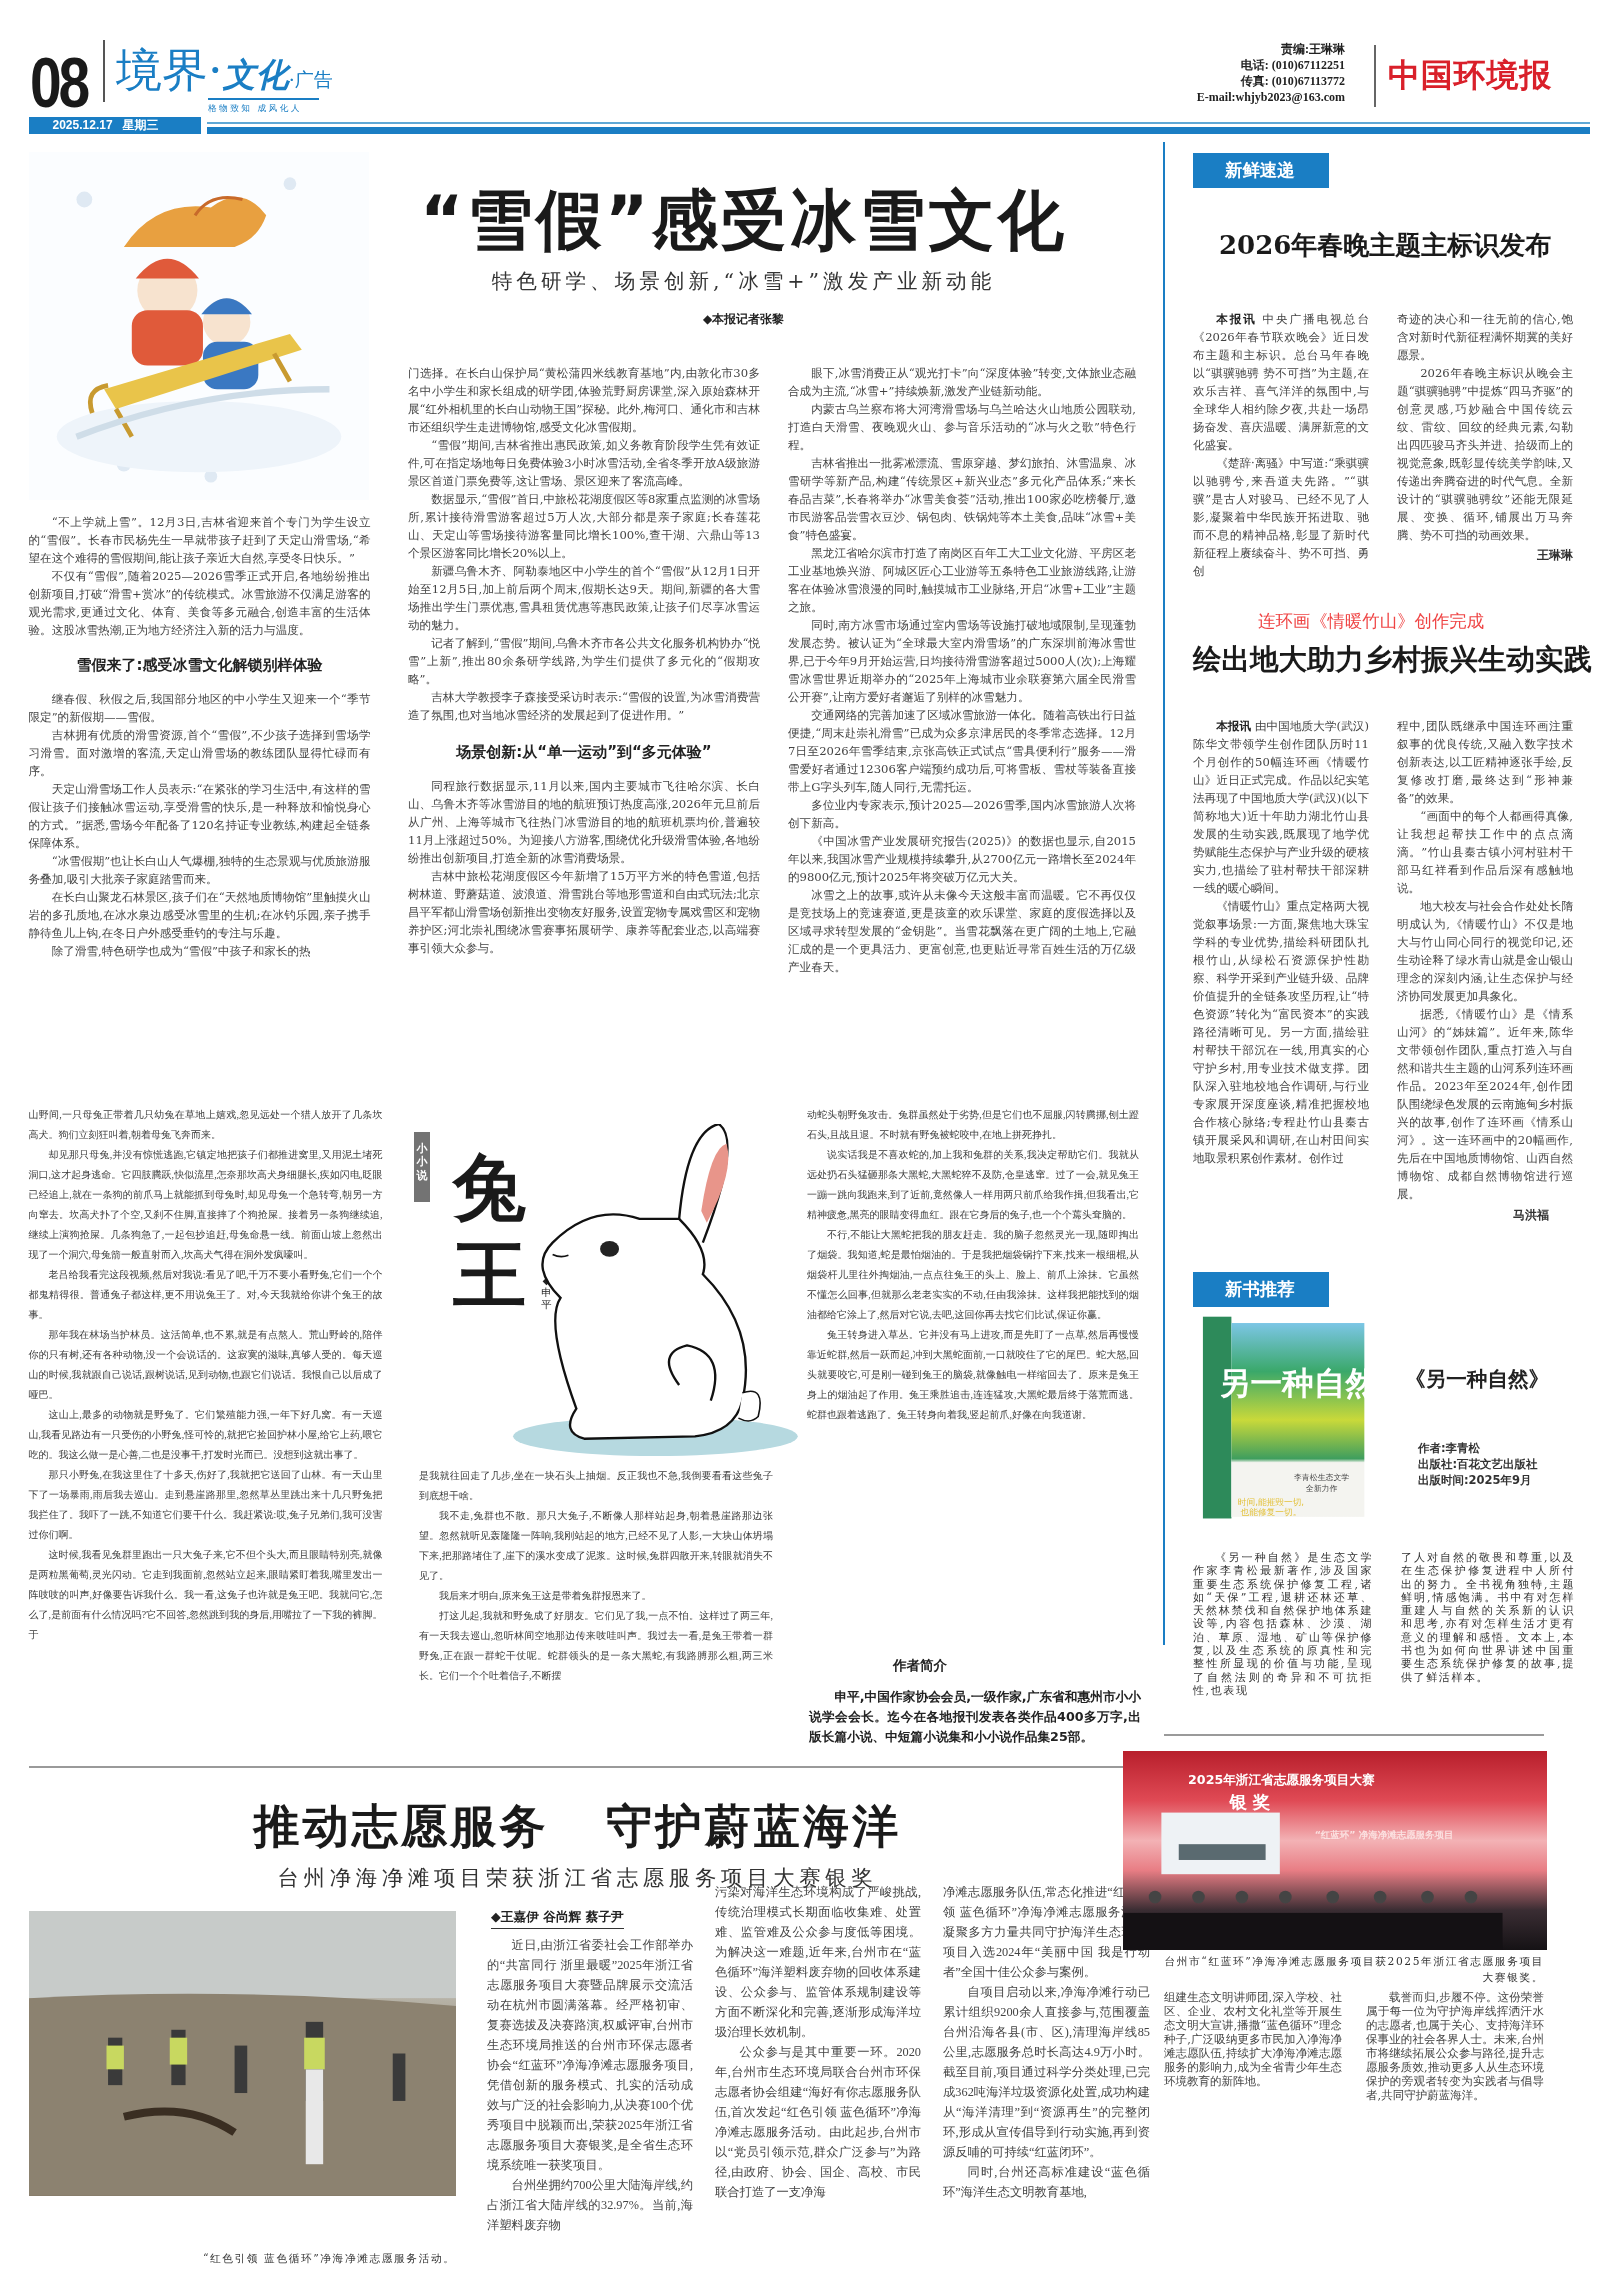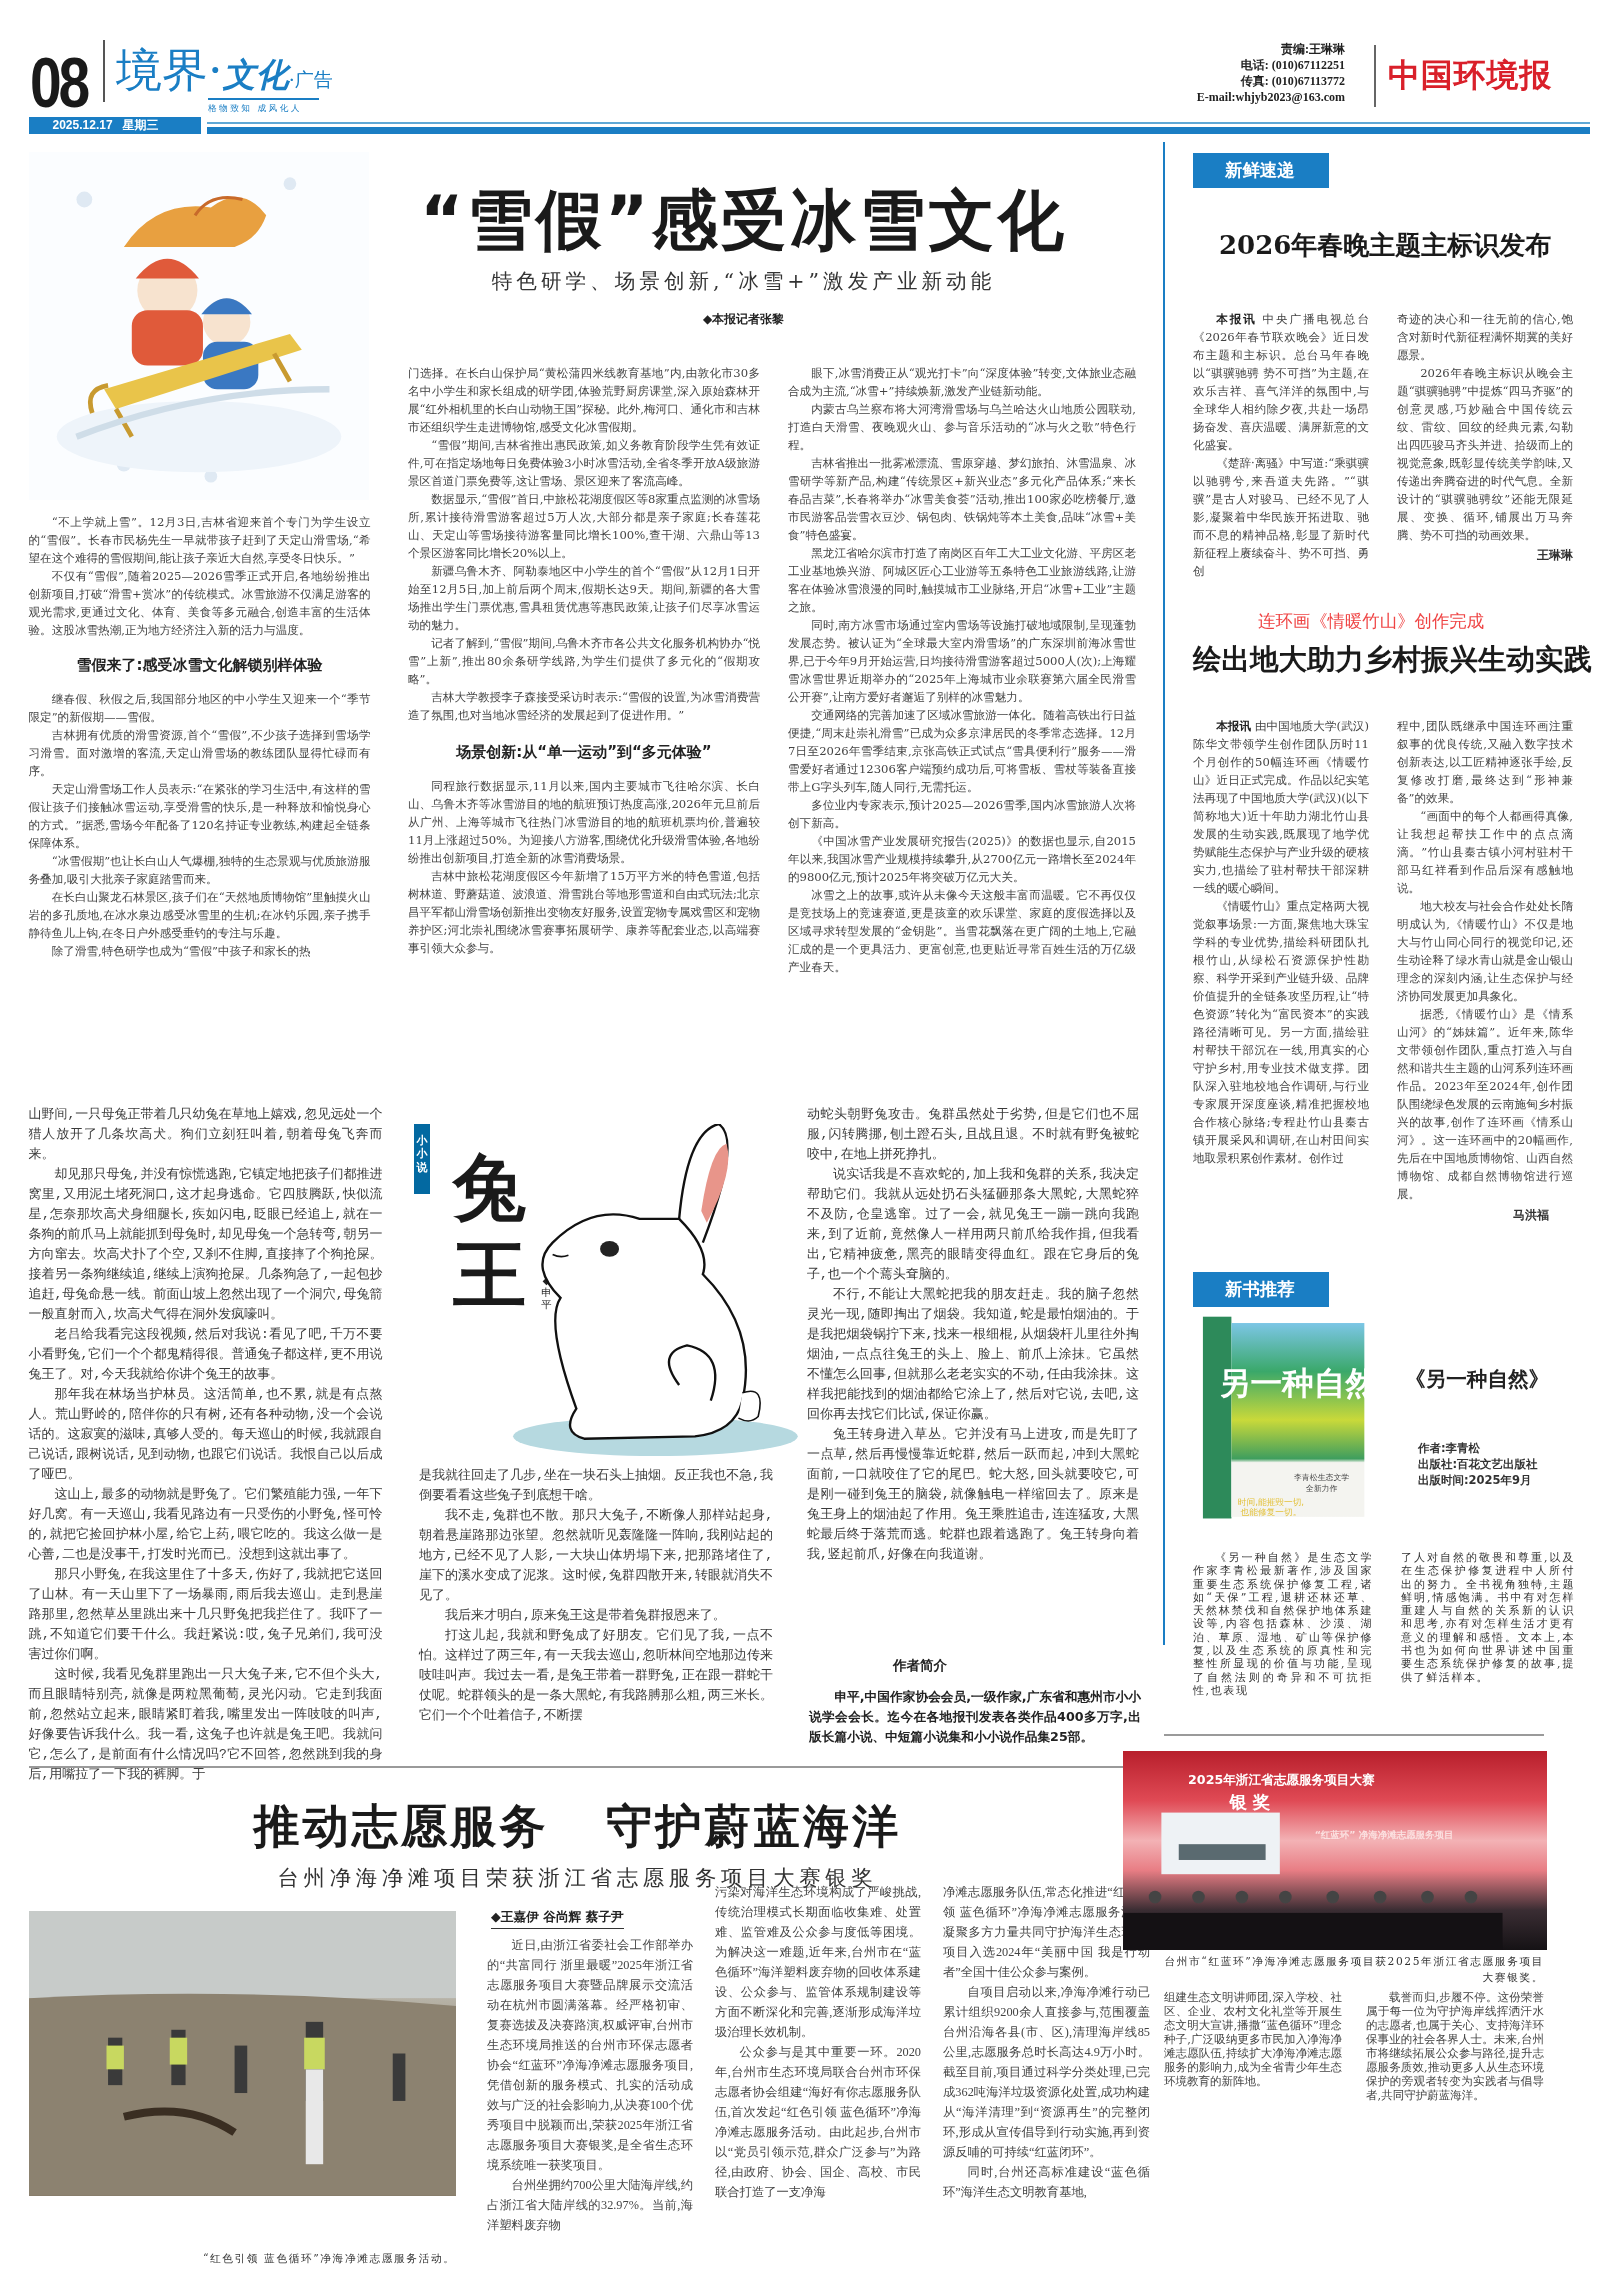--- a/index.html
+++ b/index.html
@@ -43,24 +43,24 @@
   .side-tag { width: 136px; height: 35px; background: #1a7ec4; color: #fff; font-family: "DejaVu Sans", sans-serif; font-weight: 700; font-size: 17.4px; line-height: 35px; padding-left: 32px; }
   .side-title { font-family: "DejaVu Serif", serif; font-weight: 700; font-size: 26px; color: #1a1a1a; white-space: nowrap; }
   .side-kicker { font-family: "DejaVu Sans", sans-serif; font-size: 17.4px; color: #ef4444; white-space: nowrap; }
   .side-col { font-size: 11.6px; line-height: 18px; color: #444; text-align: justify; }
   .side-col p { text-indent: 2em; }
   .side-col .np { text-indent: 0; }
   .side-col b { font-family: "DejaVu Sans", sans-serif; color: #222; }
   .signature { font-family: "DejaVu Sans", sans-serif; font-weight: 700; font-size: 12px; color: #333; }
 
   
-  .story-col { font-family: Liberation Mono, monospace; font-size: 13px; line-height: 20px; color: #3a3a3a; text-align: justify; }
+  .story-col { font-family: Liberation Serif, serif; font-size: 10px; line-height: 20px; color: #3a3a3a; text-align: justify; }
   .story-col p { text-indent: 2em; }
   .story-col .np { text-indent: 0; }
-  .story-tag { width: 16px; height: 70px; background: #0369a1; color: #fff; font-family: "DejaVu Sans", sans-serif; font-weight: 700; font-size: 11px; line-height: 13.5px; text-align: center; padding-top: 9.5px; }
+  .story-tag { width: 16px; height: 70px; background: #737373; color: #fff; font-family: "DejaVu Sans", sans-serif; font-weight: 700; font-size: 11px; line-height: 13.5px; text-align: center; padding-top: 9.5px; margin-top: 8px; }
   .story-title-char { font-family: "DejaVu Serif", serif; font-weight: 700; font-size: 73px; color: #1a1a1a; line-height: 79px; }
   .story-author { font-family: "DejaVu Sans", sans-serif; font-size: 10.3px; color: #222; line-height: 12px; width: 11px; text-align: center; }
   .author-intro-h { font-family: "DejaVu Sans", sans-serif; font-weight: 700; font-size: 13.5px; color: #222; }
   .author-intro { font-family: "DejaVu Sans", sans-serif; font-weight: 700; font-size: 12.7px; line-height: 20px; color: #222; text-indent: 2em; text-align: justify; }
 
   
   .book-cover { left: 1195px; top: 1307px; width: 182px; height: 218px; }
   .book-title { font-family: "DejaVu Serif", serif; font-weight: 700; font-size: 20.6px; color: #222; white-space: nowrap; }
   .book-meta { font-family: "DejaVu Sans", sans-serif; font-weight: 700; font-size: 11.5px; line-height: 16px; color: #333; }
   .book-col { font-size: 11px; line-height: 13.3px; color: #333; text-align: justify; letter-spacing: 1.6px; }

